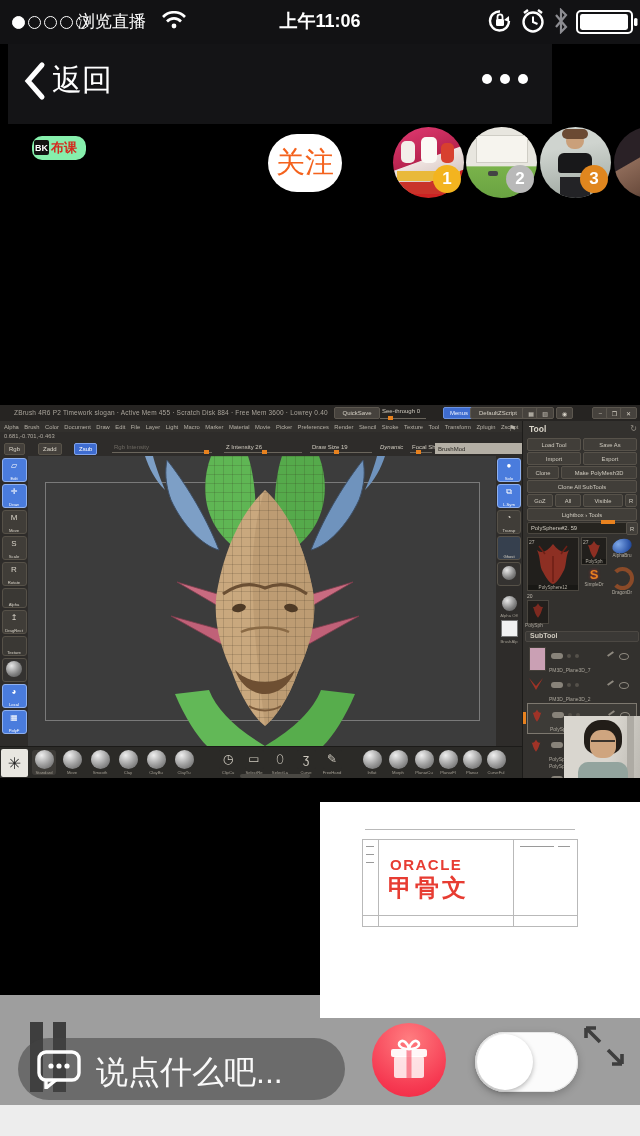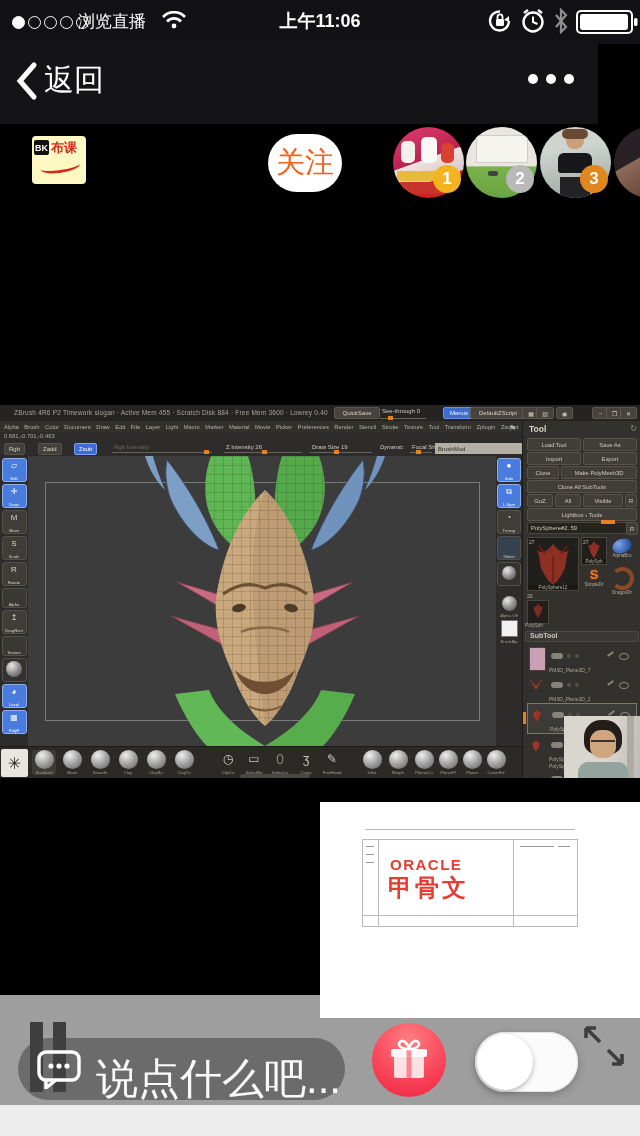--- a/index.html
+++ b/index.html
@@ -9,30 +9,30 @@
 
   
   .statusbar{position:absolute;left:0;top:0;width:640px;height:44px;background:#121214;}
   .sig{display:inline-block;width:11px;height:11px;border-radius:50%;border:1.5px solid #fff;margin-right:3px;}
   .sig.full{background:#fff;}
   .carrier{position:absolute;left:78px;top:10px;font-size:17px;color:#fff;}
   .time{position:absolute;left:0;width:640px;text-align:center;top:9px;font-size:18px;font-weight:600;}
   .sb-ic{position:absolute;top:7px;}
 
   
-  .navbar{position:absolute;left:0;top:44px;width:598px;height:80px;background:#141416;}
+  .navbar{position:absolute;left:8px;top:44px;width:544px;height:80px;background:#141416;}
   .back{position:absolute;left:14px;top:16px;display:flex;align-items:center;cursor:pointer;}
   .back-label{font-size:30px;color:#fff;margin-left:6px;}
   .nav-title{position:absolute;left:120px;right:120px;top:14px;text-align:center;font-size:35px;font-weight:700;color:#fff;}
   .more{position:absolute;right:24px;top:30px;display:flex;gap:8px;}
   .more i{width:10px;height:10px;border-radius:50%;background:#fff;}
 
   
   .info{position:absolute;left:0;top:124px;width:640px;height:90px;background:#000;}
-  .chan-logo{position:absolute;left:32px;top:12px;width:54px;height:48px;background:#fef9c3;border-radius:4px;overflow:hidden;}
+  .chan-logo{position:absolute;left:32px;top:12px;width:54px;height:24px;background:#86efac;border-radius:10px;overflow:hidden;}
   .chan-logo .bk{position:absolute;left:2px;top:4px;width:15px;height:15px;background:#111;color:#fff;font-size:9px;font-weight:700;
       display:flex;align-items:center;justify-content:center;border-radius:2px;}
   .chan-logo .cn{position:absolute;left:19px;top:3px;font-size:13px;font-weight:700;color:#d42a1e;}
   .chan-logo .swoosh{position:absolute;left:8px;top:24px;width:40px;height:10px;border-bottom:3px solid #d42a1e;transform:rotate(-8deg);border-radius:50%;}
   .live-count{position:absolute;left:102px;top:8px;font-size:28px;color:#fff;}
   .host{position:absolute;left:102px;top:50px;font-size:25px;color:#fff;}
   .follow-btn{position:absolute;left:268px;top:10px;width:74px;height:58px;background:#fff;border-radius:29px;
       display:flex;align-items:center;justify-content:center;font-size:29px;color:#f4621d;cursor:pointer;}
   .avatars{position:absolute;left:393px;top:3px;height:74px;}
   .av{position:absolute;top:0;width:71px;height:71px;border-radius:50%;overflow:hidden;background:#333;}
@@ -116,21 +116,21 @@
   .o-brand{position:absolute;left:70px;top:54px;color:#e73c32;font-size:15px;font-weight:700;letter-spacing:1.5px;}
   .o-brand-cn{position:absolute;left:68px;top:70px;color:#e73c32;font-size:24px;font-weight:700;letter-spacing:3px;}
   .o-scribble{position:absolute;background:#9a9a9a;height:1px;}
 
   
   .overlay{position:absolute;left:0;top:995px;width:640px;height:110px;background:rgba(255,255,255,.62);}
   .bc-title{position:absolute;left:76px;top:18px;font-size:72px;color:#3e3e3e;letter-spacing:2px;white-space:nowrap;}
   .pause{position:absolute;left:30px;top:27px;display:flex;gap:10px;}
   .pause i{width:13px;height:70px;background:#3e3e3e;}
   .chat-pill{position:absolute;left:18px;top:43px;width:327px;height:62px;border-radius:31px;background:rgba(66,66,66,.55);cursor:text;}
-  .chat-ph{position:absolute;left:78px;top:13px;font-size:42px;color:rgba(255,255,255,.96);}
+  .chat-ph{position:absolute;left:78px;top:13px;font-size:32px;color:rgba(255,255,255,.96);}
   .gift{position:absolute;left:372px;top:28px;width:74px;height:74px;border-radius:50%;
       background:radial-gradient(circle at 50% 22%,#ff7d80,#f63a52 70%,#ef2440);cursor:pointer;}
   .toggle{position:absolute;left:475px;top:37px;width:103px;height:60px;border-radius:30px;background:#fbfbfb;
       box-shadow:0 3px 8px rgba(0,0,0,.22), inset 0 0 0 1px #e6e6e6;cursor:pointer;}
   .knob{position:absolute;left:2px;top:2px;width:56px;height:56px;border-radius:50%;background:#fff;
       box-shadow:0 2px 5px rgba(0,0,0,.28);}
   .expand{position:absolute;left:580px;top:27px;cursor:pointer;}
   .home-strip{position:absolute;left:0;top:1105px;width:640px;height:31px;background:#ededed;}
 </style>
 </head>

